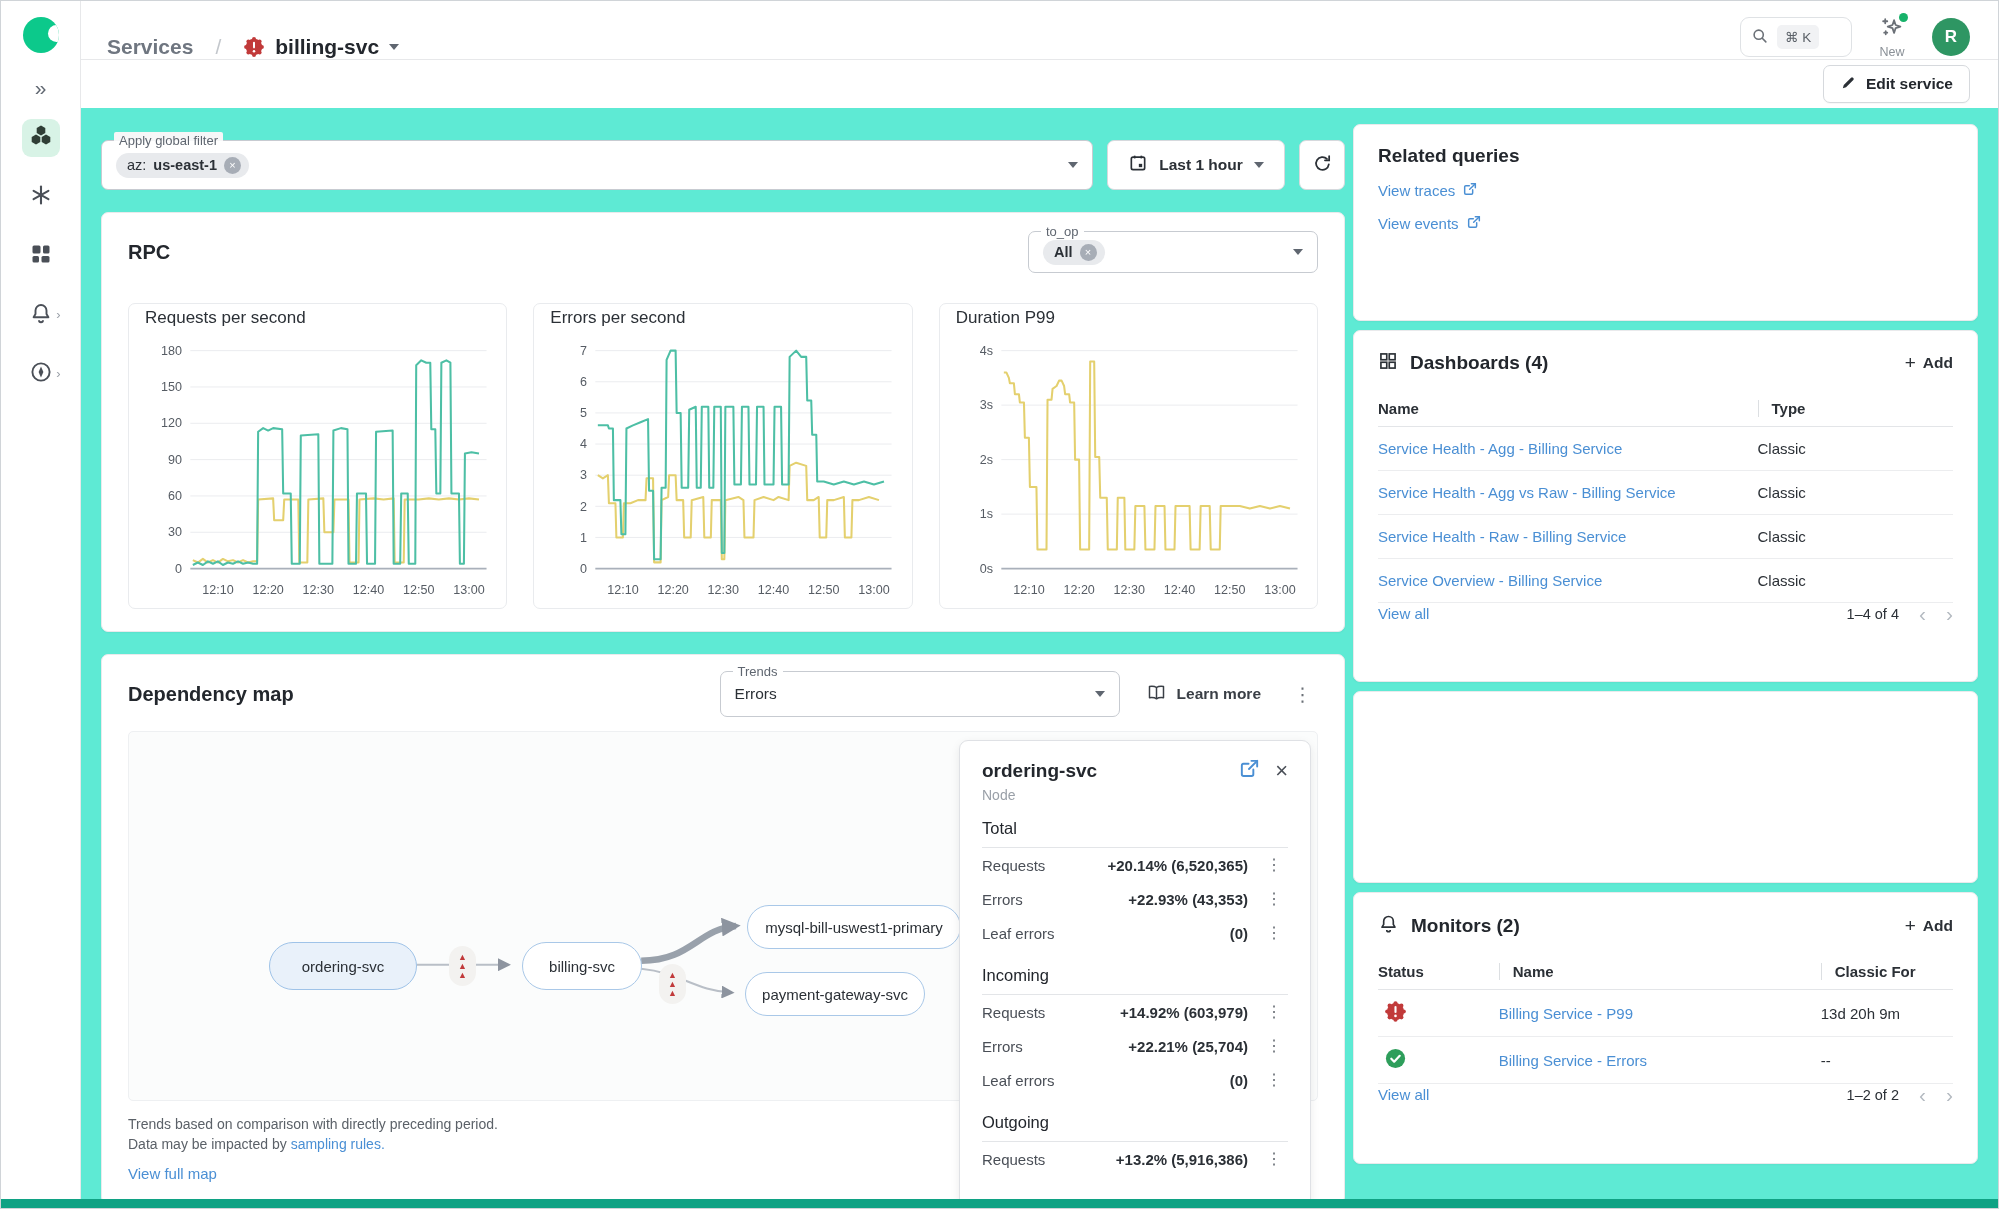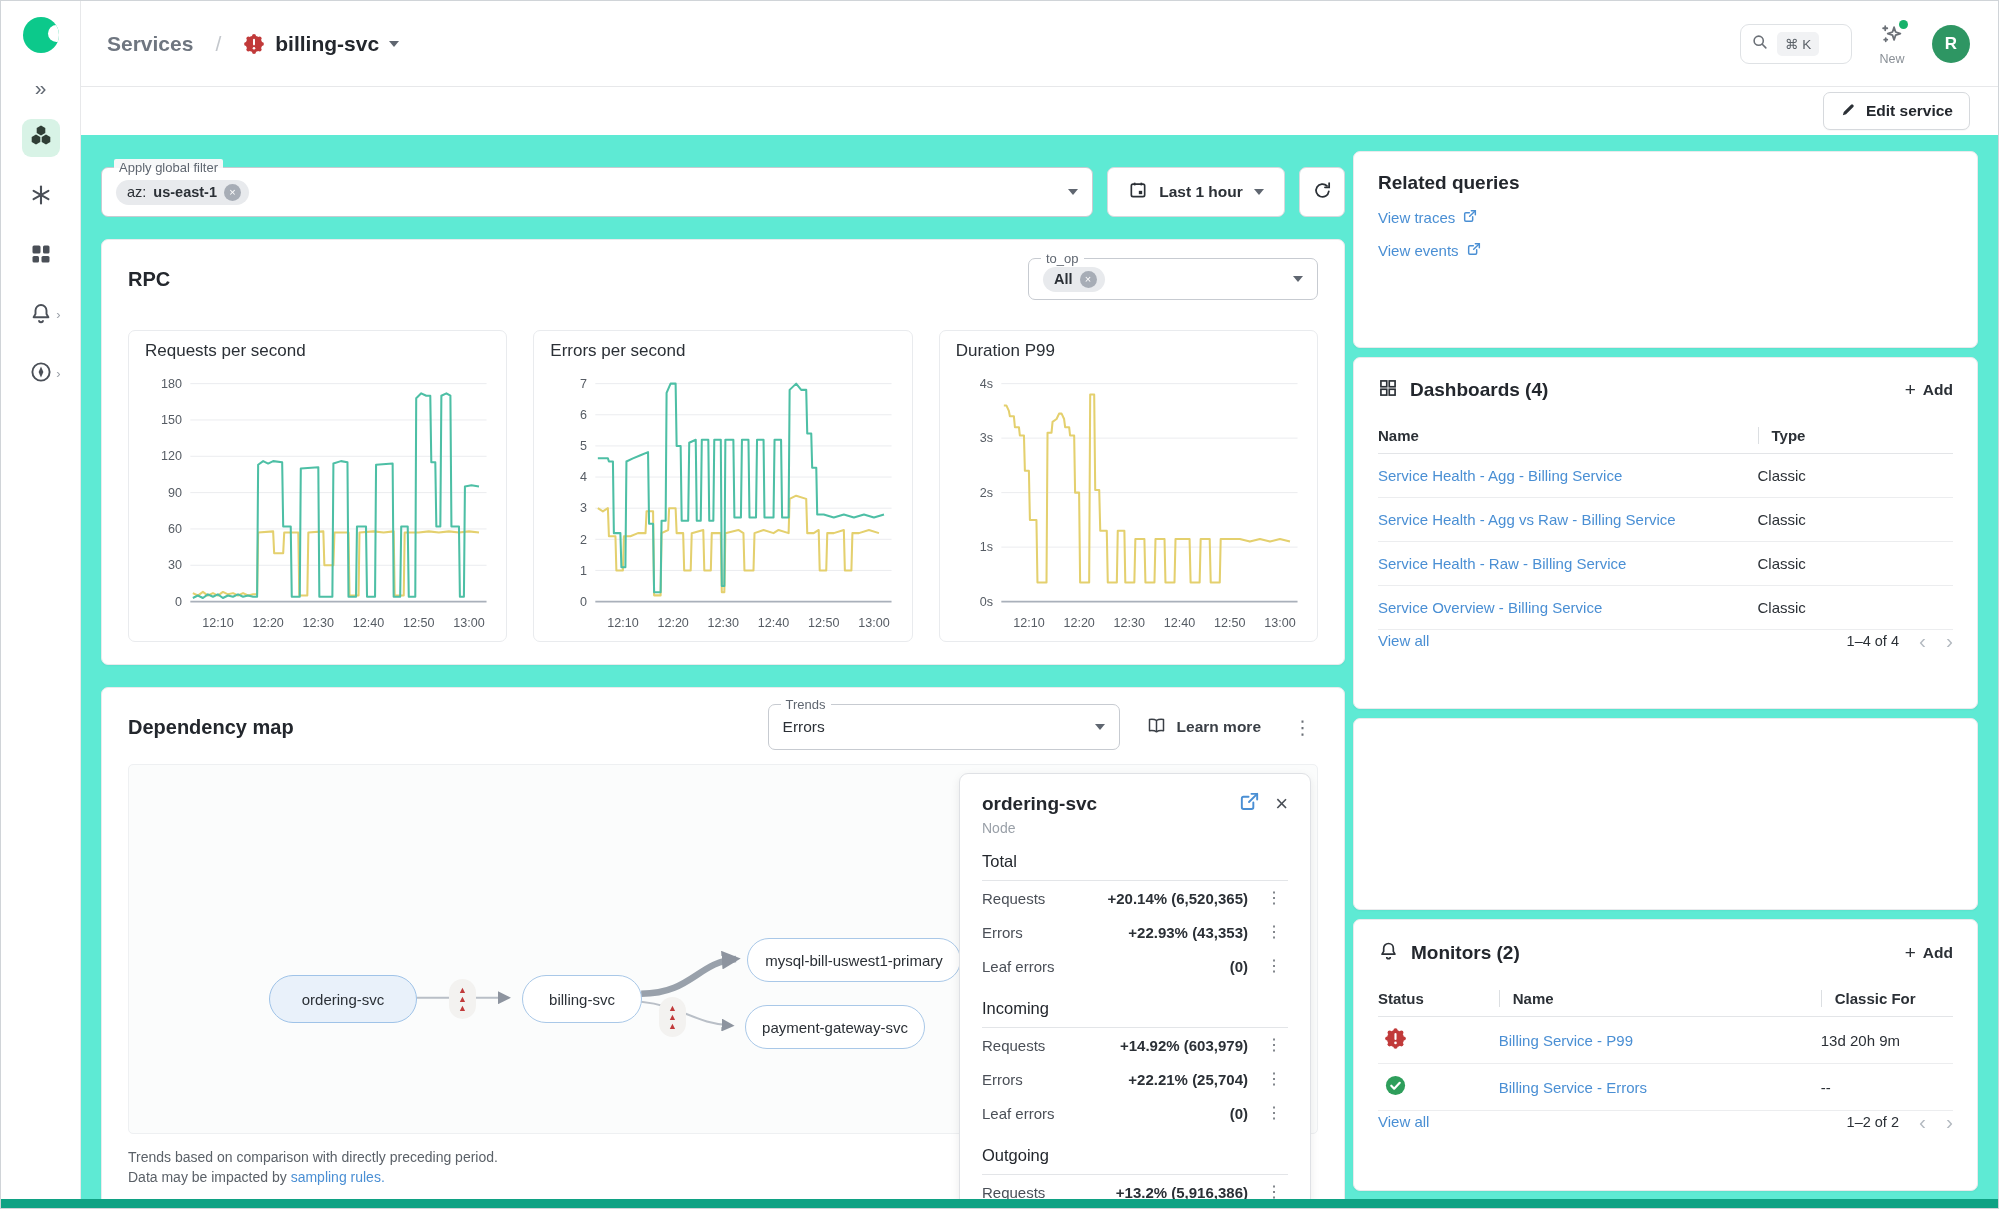--- a/index.html
+++ b/index.html
@@ -14,21 +14,21 @@
   .logo { width:36px; height:36px; border-radius:50%; background:#0cc98b; position:relative; overflow:hidden; }
   .logo::after { content:""; position:absolute; width:17px; height:17px; background:#fff; border-radius:50%; right:-6px; top:8px; }
   .collapse { margin-top:24px; font-size:21px; color:#5f6670; cursor:pointer; line-height:1; }
   .nav-item { margin-top:21px; width:38px; height:38px; display:flex; align-items:center; justify-content:center; border-radius:9px; position:relative; cursor:pointer; }
   .nav-item.active { background:#d8f3e6; }
   .nav-item svg { width:24px; height:24px; }
   .subarrow { position:absolute; right:-1px; top:11px; font-size:13px; color:#9aa0a8; }
 
   
   .workarea { flex:1; display:flex; flex-direction:column; min-width:0; }
-  .topbar { height:86px; flex:none; display:flex; align-items:center; padding:0 28px 0 26px; border-bottom:1px solid #e7e8ea; background:#fff; }
+  .topbar { height:59px; flex:none; display:flex; align-items:flex-end; padding:0 28px 0 26px; border-bottom:1px solid #e7e8ea; background:#fff; }
   .crumb-root { font-size:21px; font-weight:600; color:#6f7680; }
   .crumb-sep { font-size:21px; color:#c3c7cc; margin:0 12px; }
   .crumb { display:flex; align-items:center; gap:10px; }
   .crumb-name { font-size:21px; font-weight:700; color:#23272d; }
   .seal { width:22px; height:22px; display:inline-block; }
   .caret { width:0; height:0; border-left:5px solid transparent; border-right:5px solid transparent; border-top:6px solid #5f6670; display:inline-block; }
   .topbar-right { margin-left:auto; display:flex; align-items:center; gap:18px; }
   .searchbox { width:112px; height:40px; border:1px solid #dfe2e5; border-radius:9px; display:flex; align-items:center; padding:0 9px; gap:8px; background:#fff; cursor:text; }
   .kbd { background:#f1f2f4; border-radius:5px; padding:4px 8px; font-size:13.5px; color:#5b6168; white-space:nowrap; }
   .new-btn { position:relative; display:flex; flex-direction:column; align-items:center; cursor:pointer; width:44px; }
@@ -60,29 +60,29 @@
   .iconbtn { width:46px; display:flex; align-items:center; justify-content:center; background:#fff; border:1px solid #d6d9dd; border-radius:7px; cursor:pointer; }
 
   .card { background:#fff; border:1px solid #e9eaec; border-radius:7px; box-shadow:0 1px 2px rgba(0,0,0,.04); }
   .section-title { font-size:20px; font-weight:700; color:#23272d; }
 
   
   .rpc { margin-top:22px; padding:18px 26px 22px; }
   .rpc-head { display:flex; align-items:center; justify-content:space-between; }
   .toop { width:290px; height:42px; }
   .charts-row { display:flex; gap:26px; margin-top:30px; }
-  .chart-card { flex:1; border:1px solid #e9ebee; border-radius:7px; padding:10px 8px 4px 16px; background:#fff; }
+  .chart-card { flex:1; border:1px solid #e9ebee; border-radius:7px; padding:4px 8px 4px 16px; background:#fff; }
   .chart-title { font-size:17px; color:#2b3036; }
   .chart-plot { height:272px; margin-top:4px; }
 
   
   .depmap { margin-top:22px; padding:16px 26px 20px; position:relative; }
   .dep-head { display:flex; align-items:center; }
   .dep-head-right { margin-left:auto; display:flex; align-items:center; gap:26px; }
-  .trends { width:352px; height:46px; font-size:15.5px; color:#2b3036; }
+  .trends { width:400px; height:46px; font-size:15.5px; color:#2b3036; }
   .learnmore { display:inline-flex; align-items:center; gap:10px; font-size:15.5px; font-weight:600; color:#3a3f46; cursor:pointer; background:none; border:none; }
   .kebab { font-size:19px; color:#6b7077; cursor:pointer; line-height:1; padding:2px 6px; }
   .map-canvas { position:relative; height:370px; margin-top:14px; background:#fbfcfc; border:1px solid #eef0f2; border-radius:5px; }
   .edges { position:absolute; inset:0; width:100%; height:100%; }
   .node { position:absolute; display:flex; align-items:center; justify-content:center; font-size:15px; color:#2b3036; border-radius:26px; background:#fff; border:1.5px solid #a9c8e8; cursor:pointer; }
   .node.src { background:#e9f1fa; border-color:#9fc3e8; }
   .edge-badge { position:absolute; width:27px; height:40px; border-radius:14px; background:#f3f2f0; display:flex; flex-direction:column; align-items:center; justify-content:center; line-height:9px; }
   .edge-badge .tri { color:#c13a3a; font-size:9px; }
   .dep-foot { margin-top:14px; font-size:14px; color:#5b6168; line-height:1.42; }
   .link { color:#4a8fd4; cursor:pointer; text-decoration:none; }

